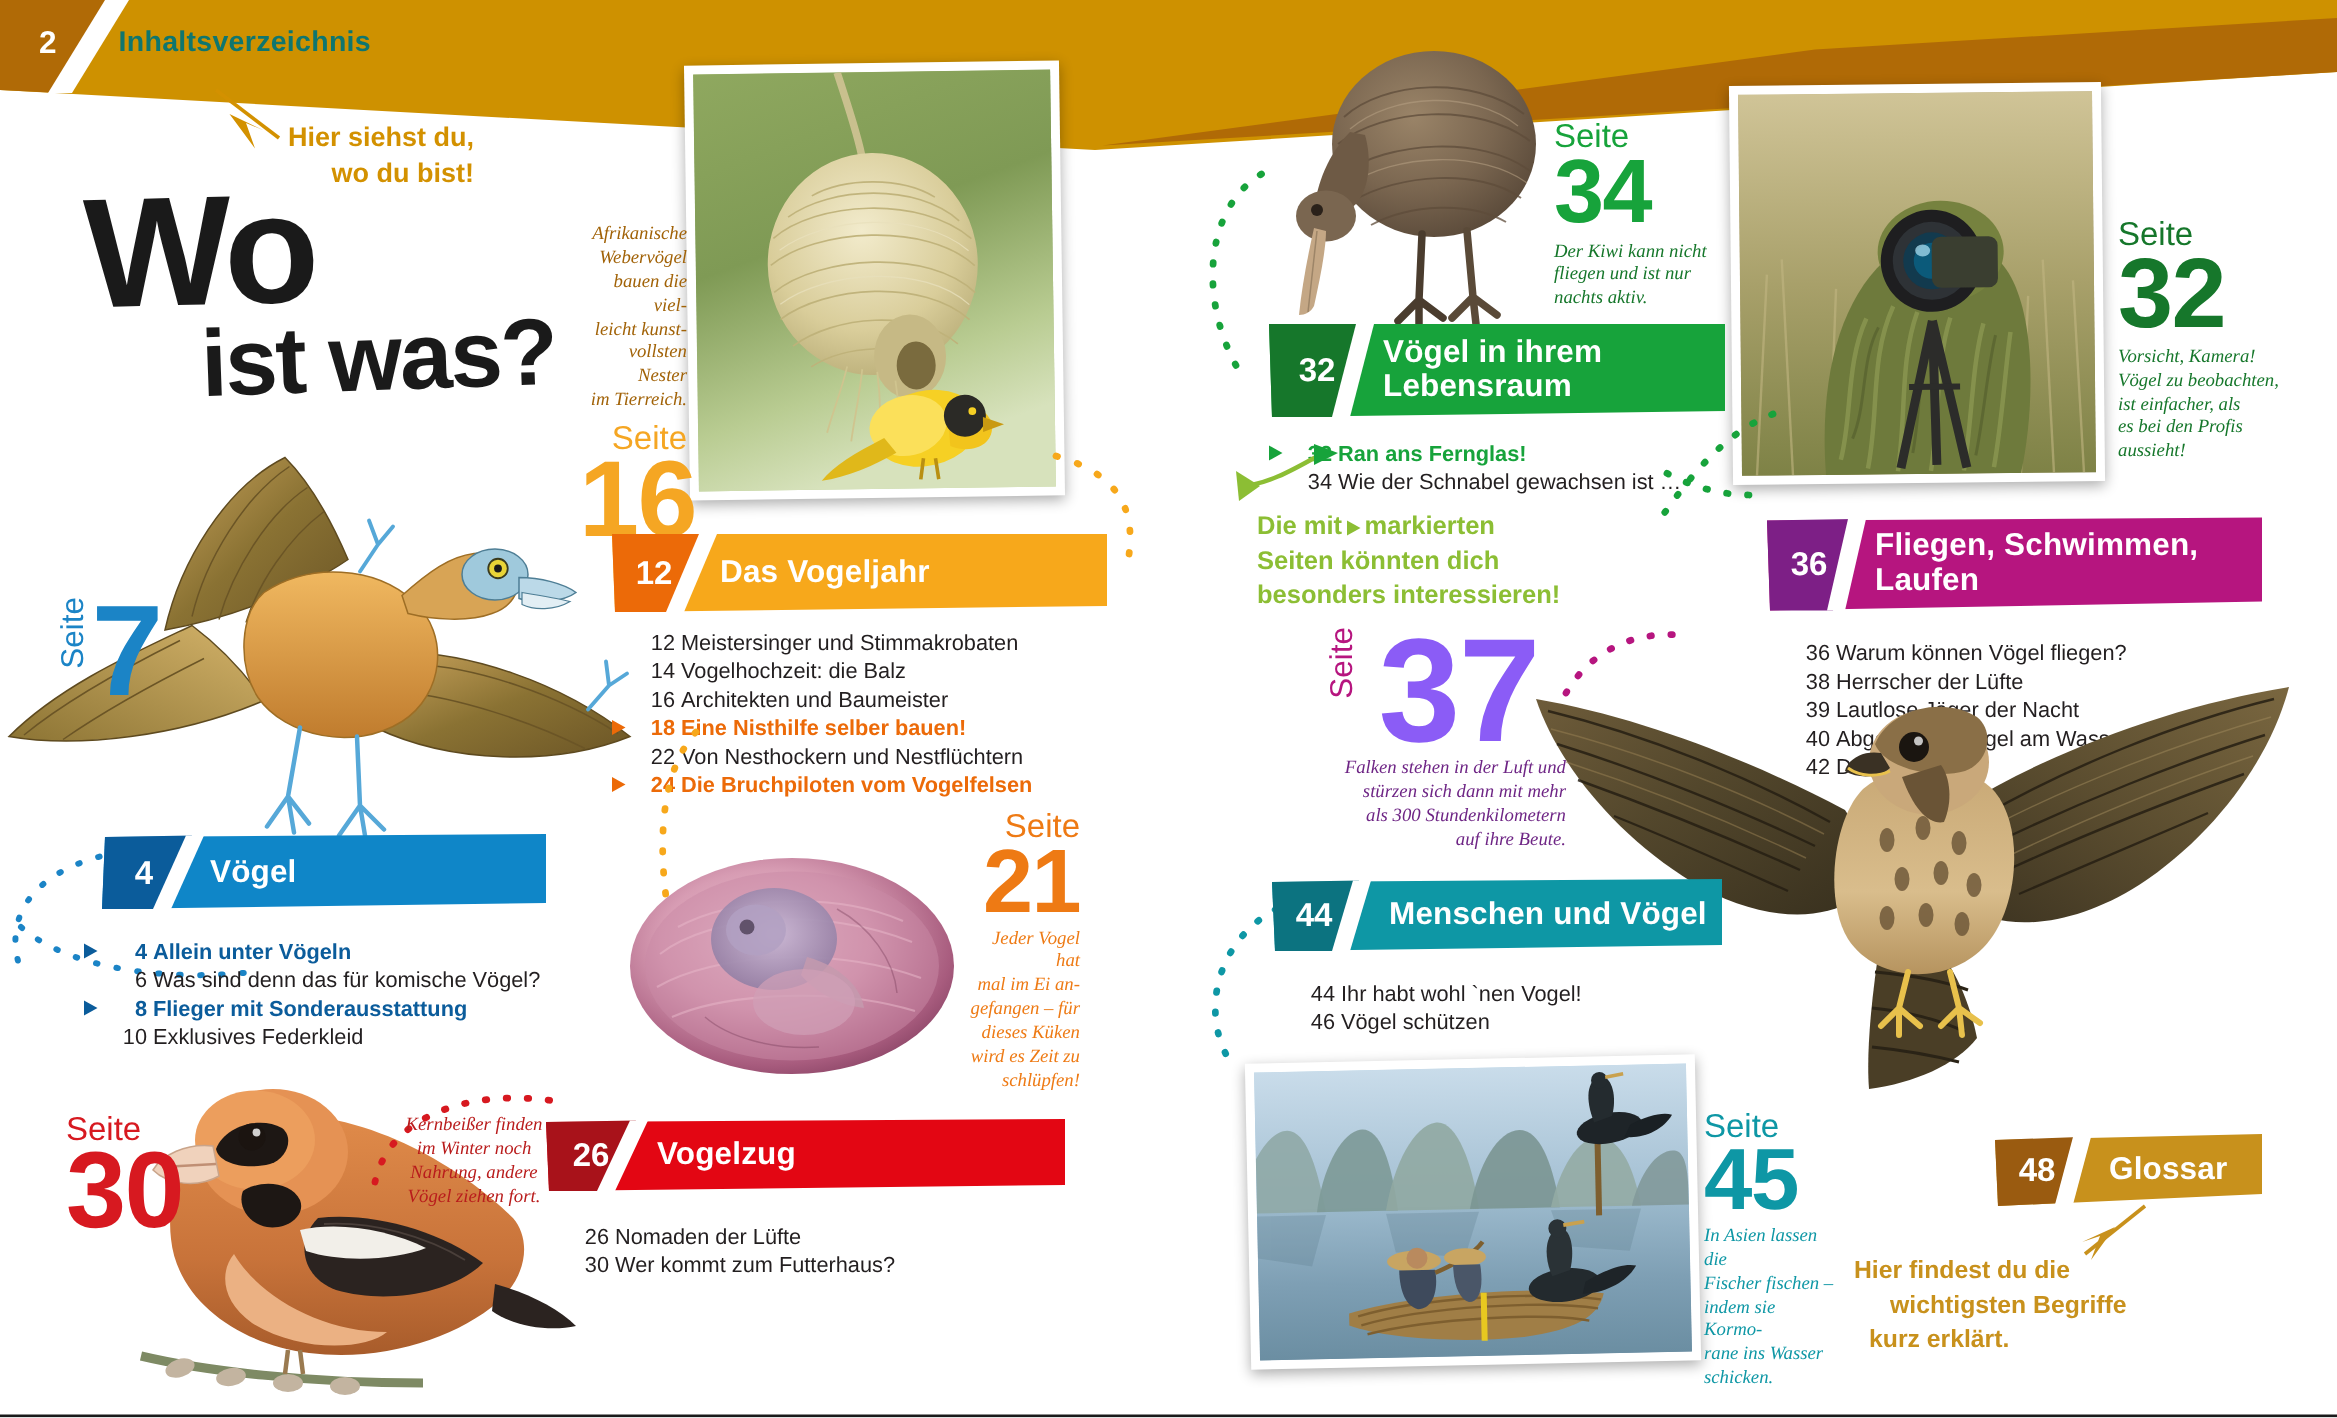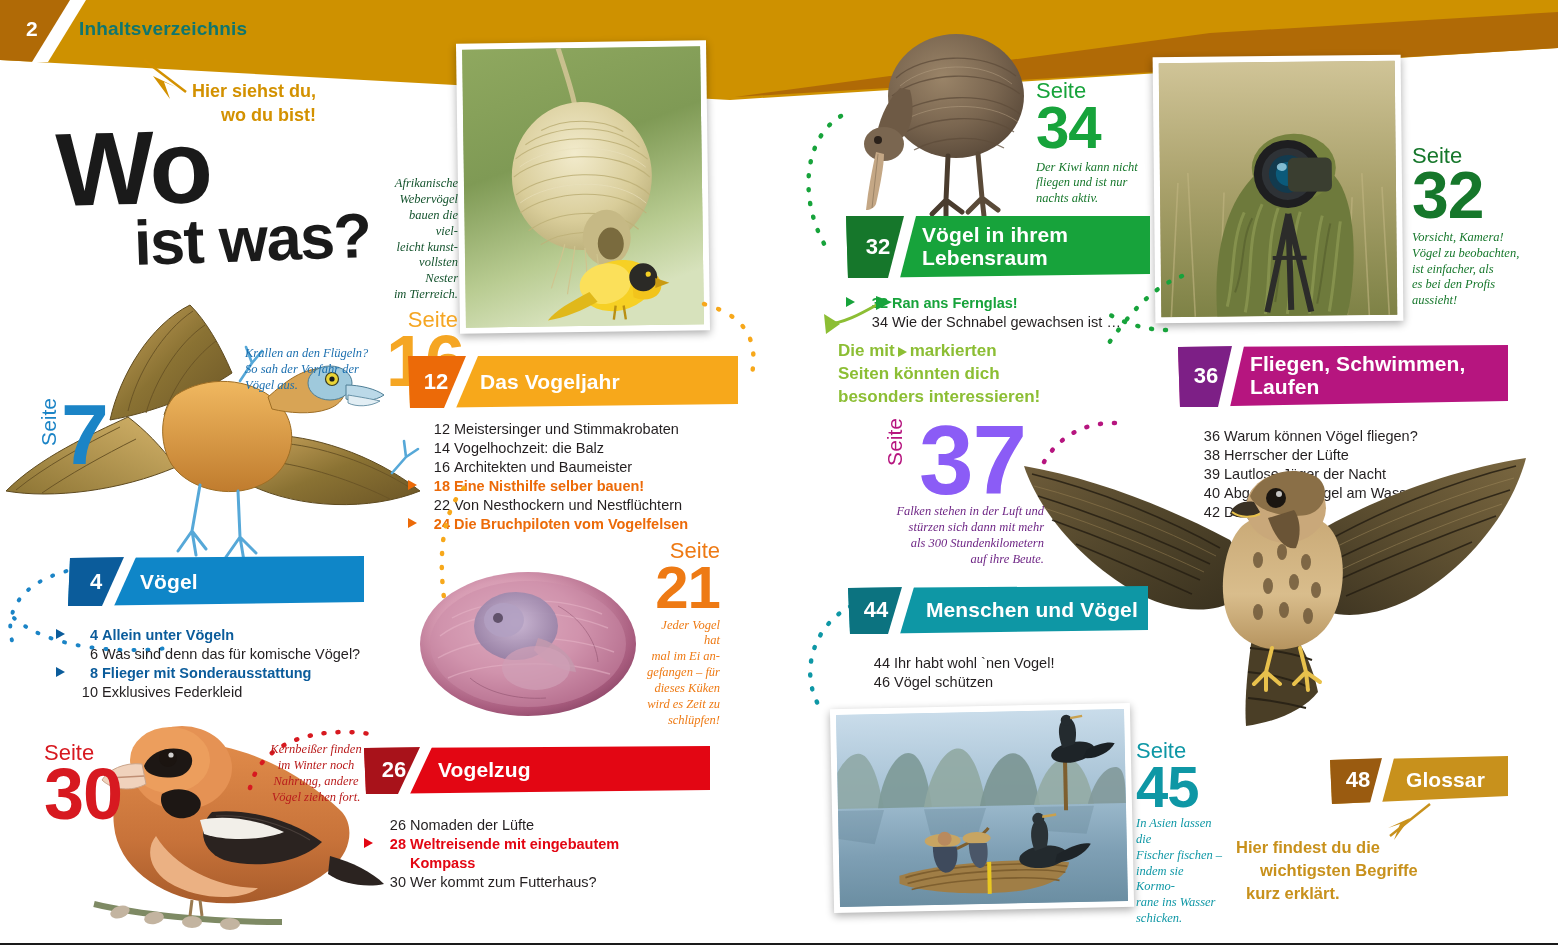--- a/index.html
+++ b/index.html
@@ -210,25 +210,20 @@
   </svg>
   <svg class="dots" style="left:8px;top:612px;" width="170" height="46">
     <path d="M6 6 C40 36 110 42 160 36" stroke="#1B84C6" stroke-width="4" fill="none" stroke-dasharray="1 13" stroke-linecap="round"></path>
   </svg>
 
   <div class="pm vert" style="left:38px;top:398px;">
     <div style="display:flex;align-items:flex-start;">
       <span class="seite" style="color:#1B84C6;">Seite</span>
       <span class="big" style="color:#1B84C6;margin-left:2px;font-size:86px;">7</span>
     </div>
-  </div>
-  <div class="pm" style="left:245px;top:346px;width:145px;">
-    <div class="cap" style="color:#1B6FAF;white-space:pre-line;">Krallen an den Flügeln?
-So sah der Vorfahr der
-Vögel aus.</div>
   </div>
 
   <div class="photo" style="left:458px;top:42px;width:250px;height:290px;transform:rotate(-0.8deg);">
     <div class="inner" style="background:linear-gradient(170deg,#9FB46E 0%,#7E9A56 32%,#A8BE7E 60%,#C9D9A6 100%);">
       <svg width="240" height="280" viewBox="0 0 240 280">
         <rect width="240" height="280" fill="url(#g1)"></rect>
         <defs>
           <linearGradient id="g1" x1="0" y1="0" x2="0.3" y2="1">
             <stop offset="0" stop-color="#8FA85F"></stop>
               <stop offset=".45" stop-color="#7F9A55"></stop>
@@ -275,21 +270,21 @@
         <path d="M166 224 C184 220 196 228 196 238 C196 250 182 256 168 250 Z" fill="#F2C41C"></path>
         <circle cx="178" cy="230" r="14" fill="#2B2A26"></circle>
         <circle cx="183" cy="227" r="2.6" fill="#F6D024"></circle>
         <path d="M190 231 L204 236 L190 241 Z" fill="#C99A12"></path>
         <path d="M124 244 C104 254 90 262 82 272 C98 270 118 262 132 254 Z" fill="#E0B81A"></path>
         <path d="M150 258 L148 272 M158 258 L160 272" stroke="#B98F12" stroke-width="2.4"></path>
       </svg>
     </div>
   </div>
   <div class="pm" style="left:386px;top:148px;width:72px;text-align:right;">
-    <div class="cap" style="color:#14532d;white-space:pre-line;margin-top:28px;">Afrikanische
+    <div class="cap" style="color:#a16207;white-space:pre-line;">Afrikanische
 Webervögel
 bauen die viel-
 leicht kunst-
 vollsten Nester
 im Tierreich.</div>
     <div class="seite" style="color:#F5A623;margin-top:6px;">Seite</div>
     <div class="big" style="color:#F5A623;font-size:72px;">16</div>
   </div>
 
   <svg class="dots" style="left:700px;top:300px;" width="80" height="80">
@@ -445,21 +440,20 @@
       <svg width="346" height="48" viewBox="0 0 346 48">
         <polygon points="0,2 346,0 346,44 2,48" fill="#E30613"></polygon>
         <polygon points="0,2 60,1 38,48 2,48" fill="#A8121A"></polygon>
         <polygon points="56,1 68,1 46,48 34,48" fill="#FFFFFF"></polygon>
       </svg>
       <span class="bnum" style="left:2px;height:48px;">26</span>
       <span class="btitle" style="left:74px;height:48px;">Vogelzug</span>
     </div>
     <ul class="toc" style="margin-top:18px;">
       <li><span class="pg">26</span><span>Nomaden der Lüfte</span></li>
-      <li class="hl" style="color:#E30613;width:282px;"><span class="tri"></span><span class="pg">28</span><span>Weltreisende mit eingebautem Kompass</span></li>
       <li><span class="pg">30</span><span>Wer kommt zum Futterhaus?</span></li>
     </ul>
   </div>
 
   <svg class="artwork" style="left:852px;top:18px;" width="200" height="220">
     <defs>
       <radialGradient id="kiwig" cx=".4" cy=".35" r=".8">
         <stop offset="0" stop-color="#9A8468"></stop>
           <stop offset=".5" stop-color="#7A6650"></stop>
           <stop offset="1" stop-color="#4F4032"></stop>

